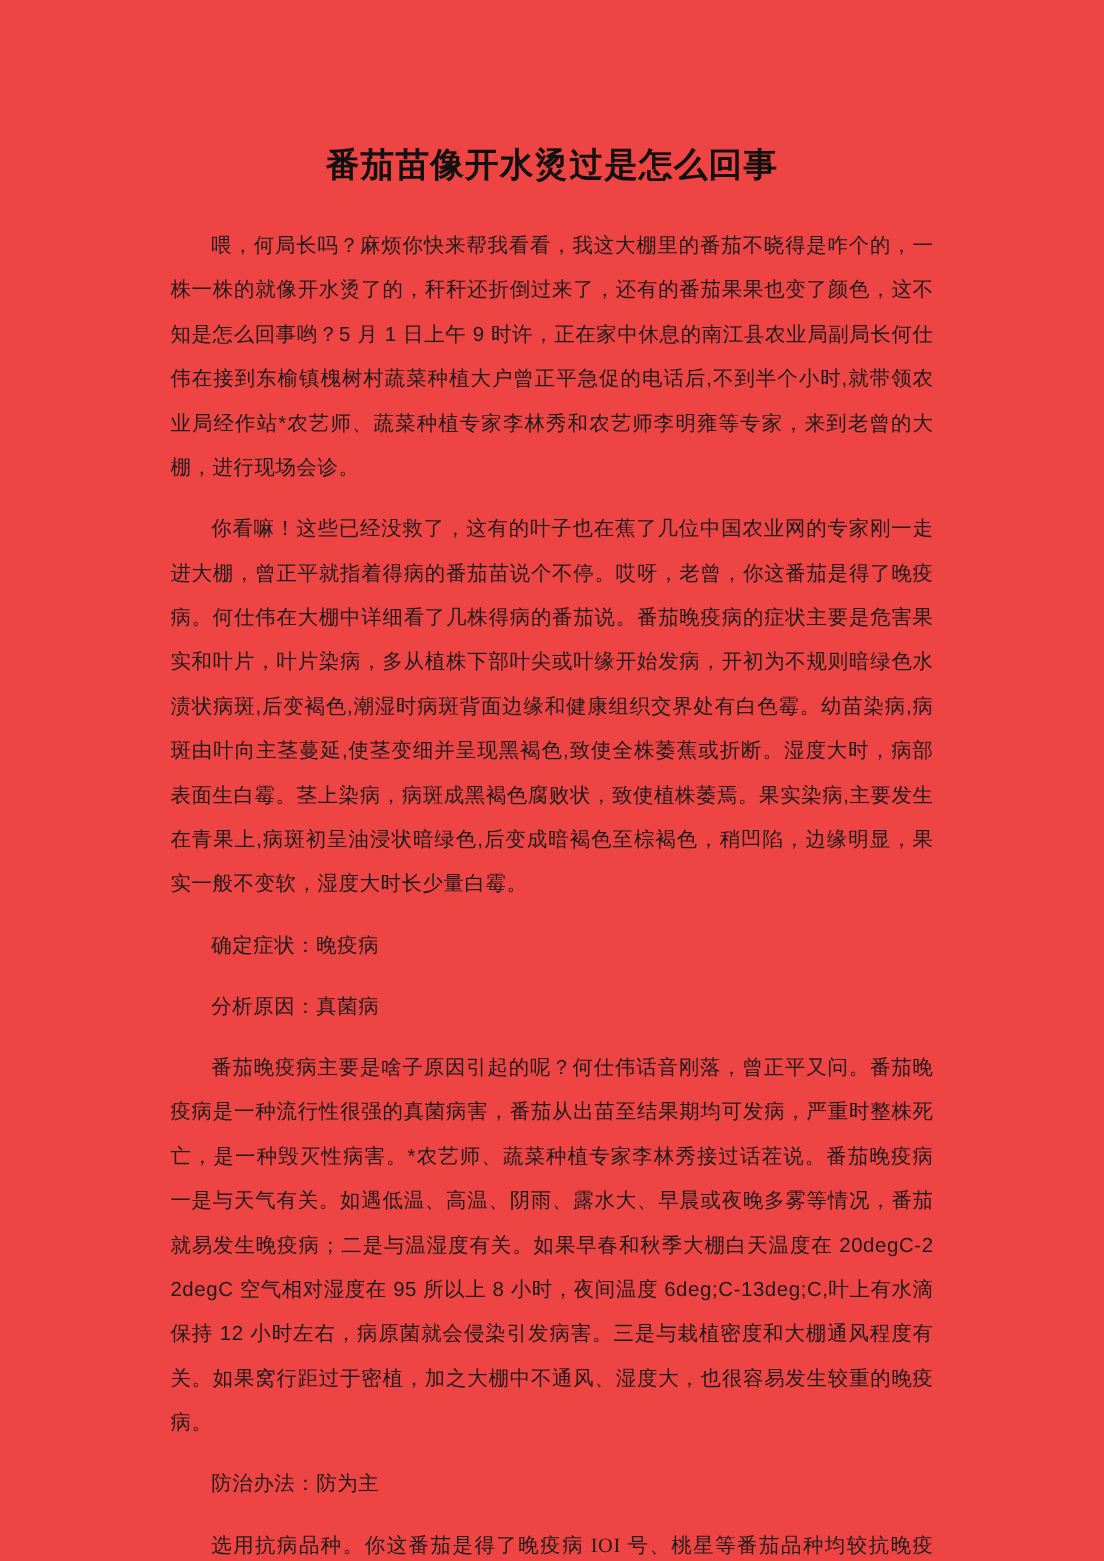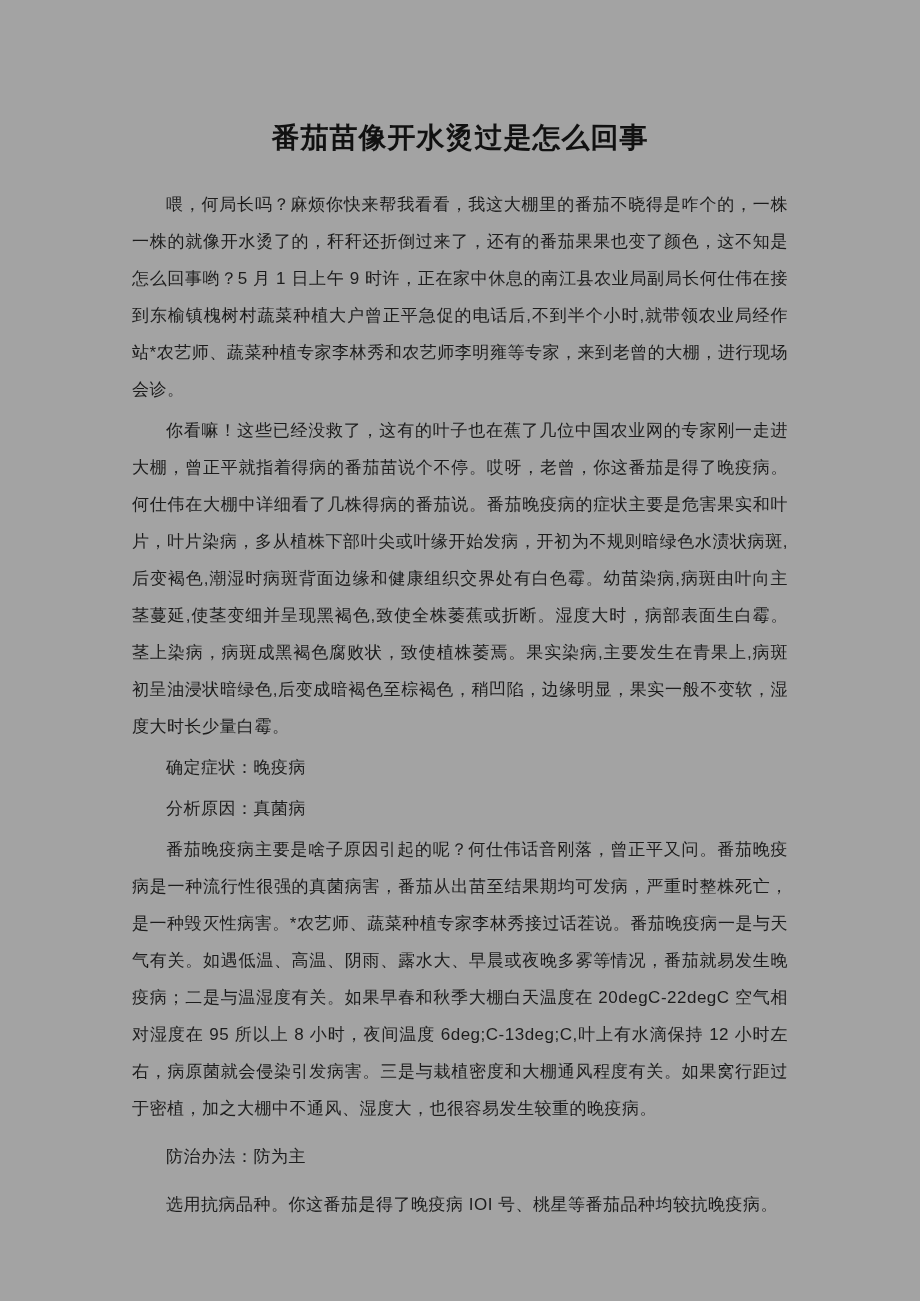--- a/index.html
+++ b/index.html
@@ -5,21 +5,21 @@
   html, body {
     margin: 0;
     padding: 0;
     background: #ffffff;
   }
   .page {
     position: relative;
     width: 920px;
     height: 1301px;
     margin: 0 auto;
-    background: #a3a3a3;
+    background: #ef4444;
     box-sizing: border-box;
     padding: 118px 128px 0 128px;
     font-family: "Liberation Sans", "DejaVu Sans", sans-serif;
     color: #1a1a1a;
     overflow: hidden;
   }
   .doc-title {
     font-size: 28px;
     font-weight: bold;
     text-align: center;
@@ -27,26 +27,27 @@
     margin: 0 0 28px 0;
     letter-spacing: 1px;
     color: #111111;
   }
   .para {
     font-size: 17px;
     line-height: 37px;
     letter-spacing: 0.5px;
     text-align: justify;
     text-indent: 2em;
-    margin: 4px;
+    margin: 14px;
     color: #1c1c1c;
     word-break: break-all;
   }
   .para.gap-before {
     margin-top: 11px;
+    font-family: Liberation Serif, serif;
   }
 </style>
 </head>
 <body>
 
 <div class="page">
   <h1 class="doc-title">番茄苗像开水烫过是怎么回事</h1>
 
   <p class="para">喂，何局长吗？麻烦你快来帮我看看，我这大棚里的番茄不晓得是咋个的，一株一株的就像开水烫了的，秆秆还折倒过来了，还有的番茄果果也变了颜色，这不知是怎么回事哟？5 月 1 日上午 9 时许，正在家中休息的南江县农业局副局长何仕伟在接到东榆镇槐树村蔬菜种植大户曾正平急促的电话后,不到半个小时,就带领农业局经作站*农艺师、蔬菜种植专家李林秀和农艺师李明雍等专家，来到老曾的大棚，进行现场会诊。</p>
 

